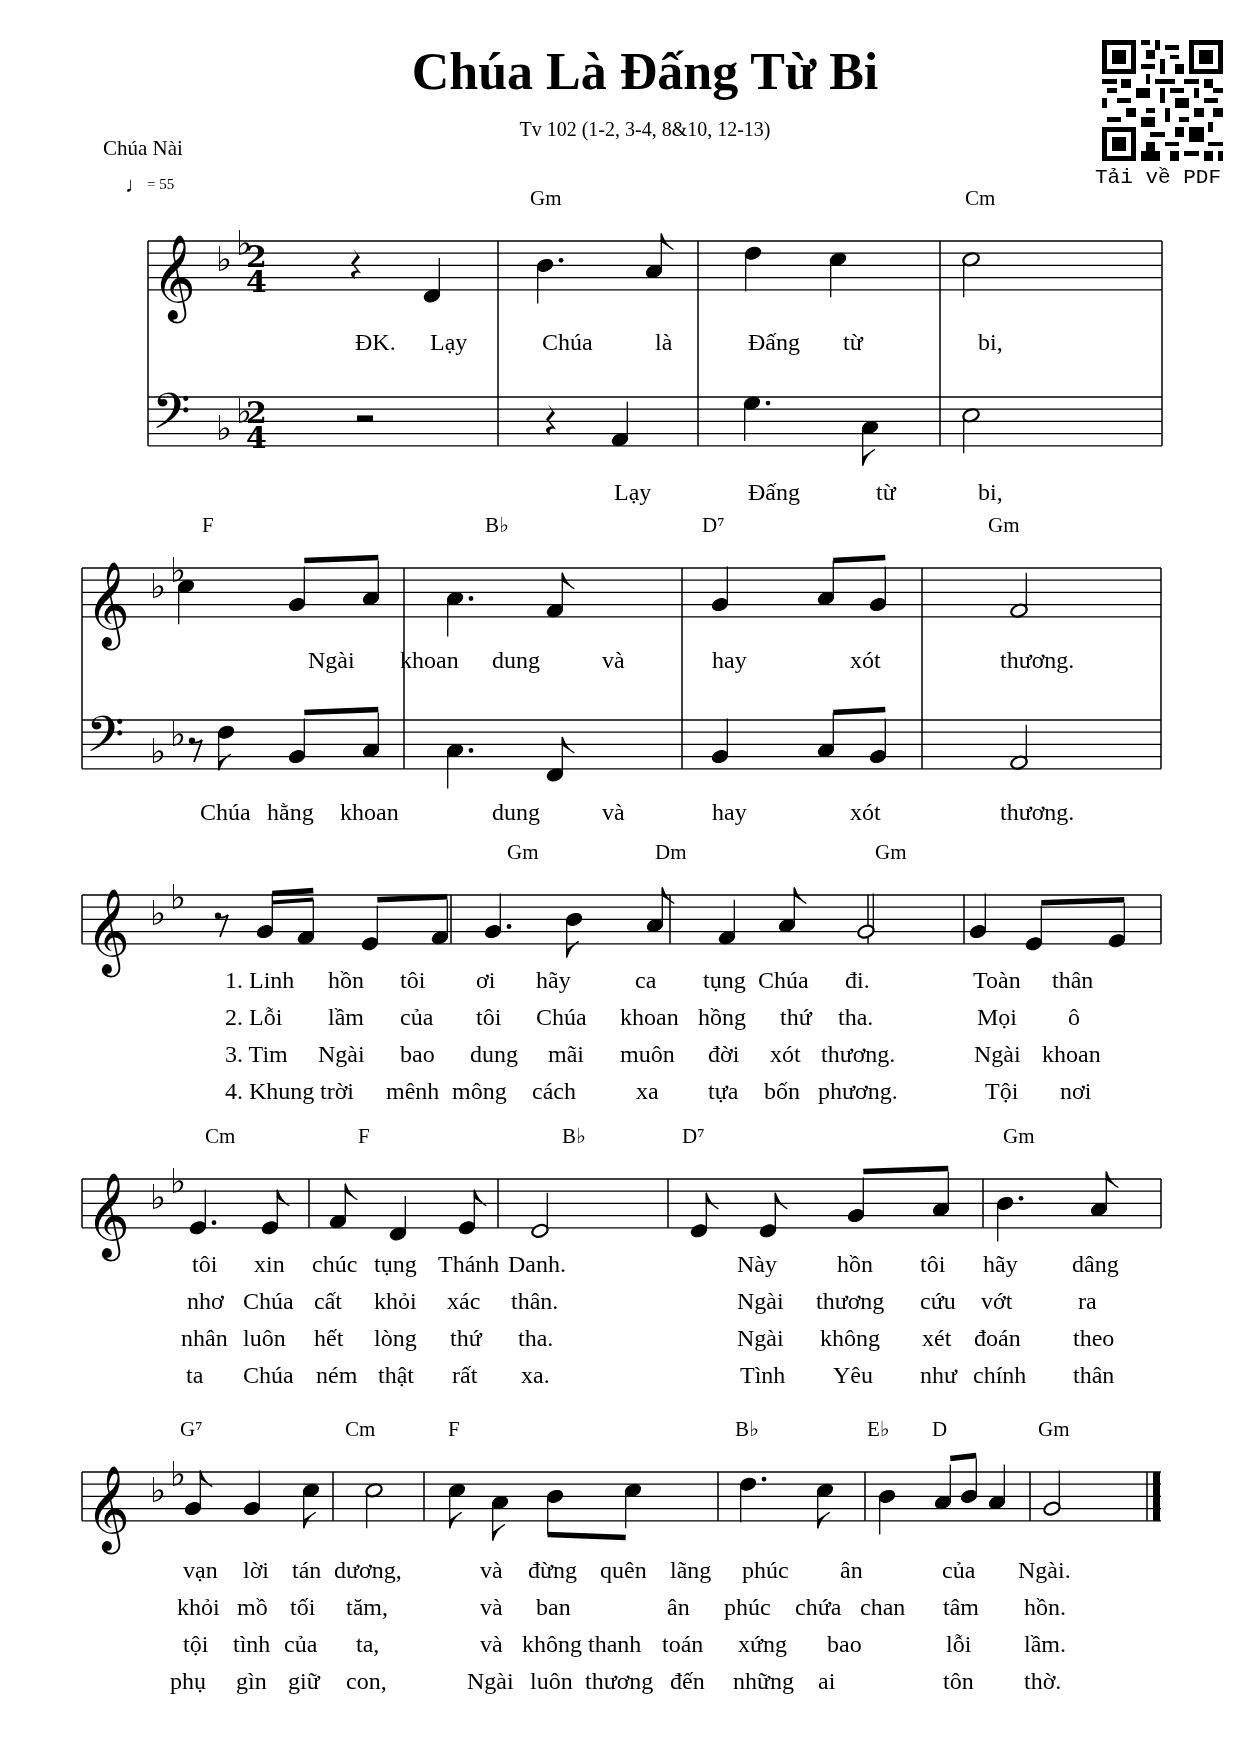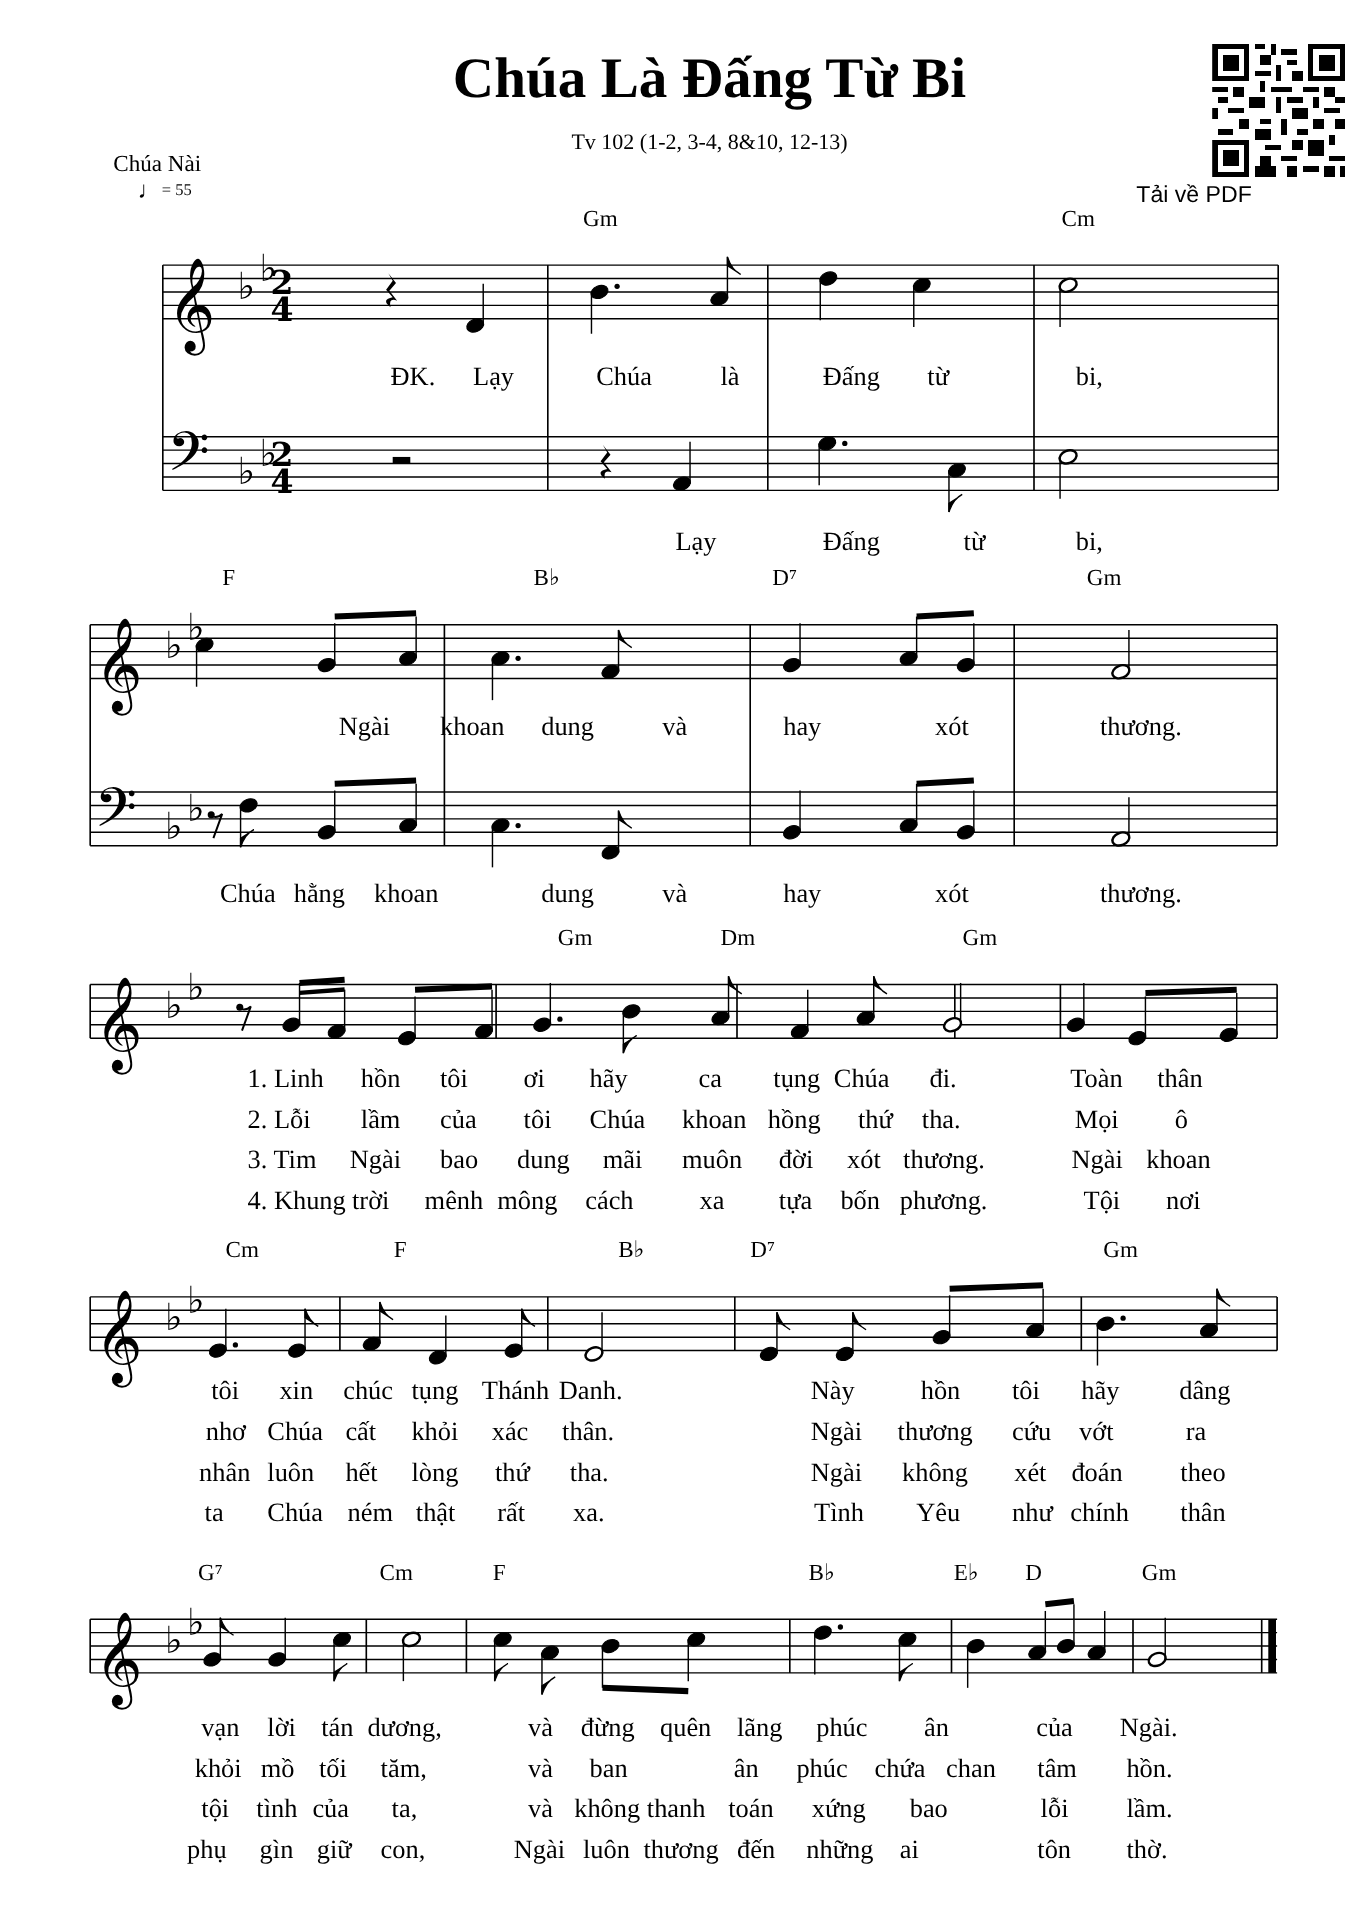--- a/index.html
+++ b/index.html
@@ -2,25 +2,25 @@
 <html><head>
 <meta charset="utf-8">
 <style>
   html, body { margin:0; padding:0; background:#ffffff; }
   body { width:1240px; height:1753px; position:relative; overflow:hidden;
          font-family:"Liberation Serif","DejaVu Serif",serif; color:#000; }
   .abs { position:absolute; white-space:nowrap;padding-left:25px; }
   #title { left:0; width:1240px; top:42px; text-align:center; font-size:52px; font-weight:bold; }
   #subtitle { left:0; width:1240px; top:118px; text-align:center; font-size:20px; }
   #composer { left:78px; top:136px; font-size:21px; }
-  #tempo { left:100px; top:160px; font-size:15px; }
+  #tempo { left:100px; top:172px; font-size:15px; }
   #tempo .note { font-size:22px; vertical-align:-3px; }
   #partial { left:1080px; top:135px; font-size:21px; font-style:italic; }
   #qr { left:1077px; top:40px; width:121px; height:121px; background:#fff; }
-  #qr-label { left:1008px; top:166px; font-family:Liberation Sans, sans-serif; font-size:21px; }
+  #qr-label { left:1070px; top:166px; font-family:Liberation Mono, monospace; font-size:21px; }
   svg#score { position:absolute; left:0; top:0; }
   .lyr { font-family:"Liberation Serif","DejaVu Serif",serif; font-size:24px; }
   .chord { font-family:"Liberation Serif","DejaVu Serif",serif; font-size:21px; }
 </style>
 </head>
 <body>
 
 <div id="title" class="abs">Chúa Là Đấng Từ Bi</div>
 <div id="subtitle" class="abs">Tv 102 (1-2, 3-4, 8&amp;10, 12-13)</div>
 <div id="composer" class="abs">Chúa Nài</div>

